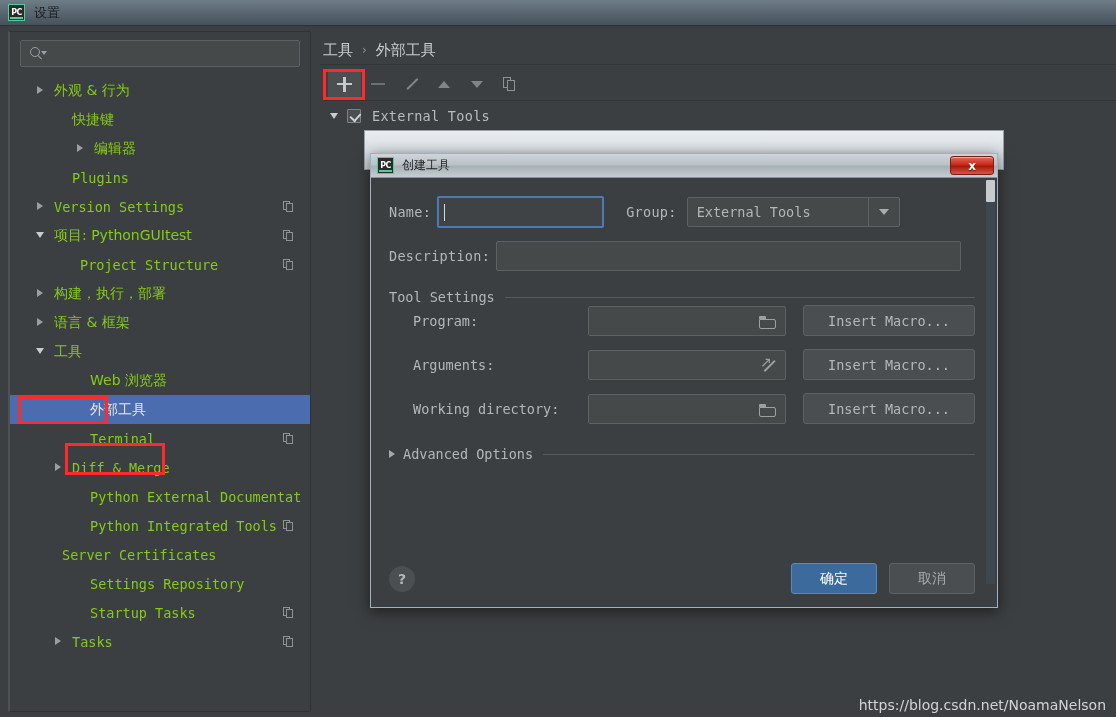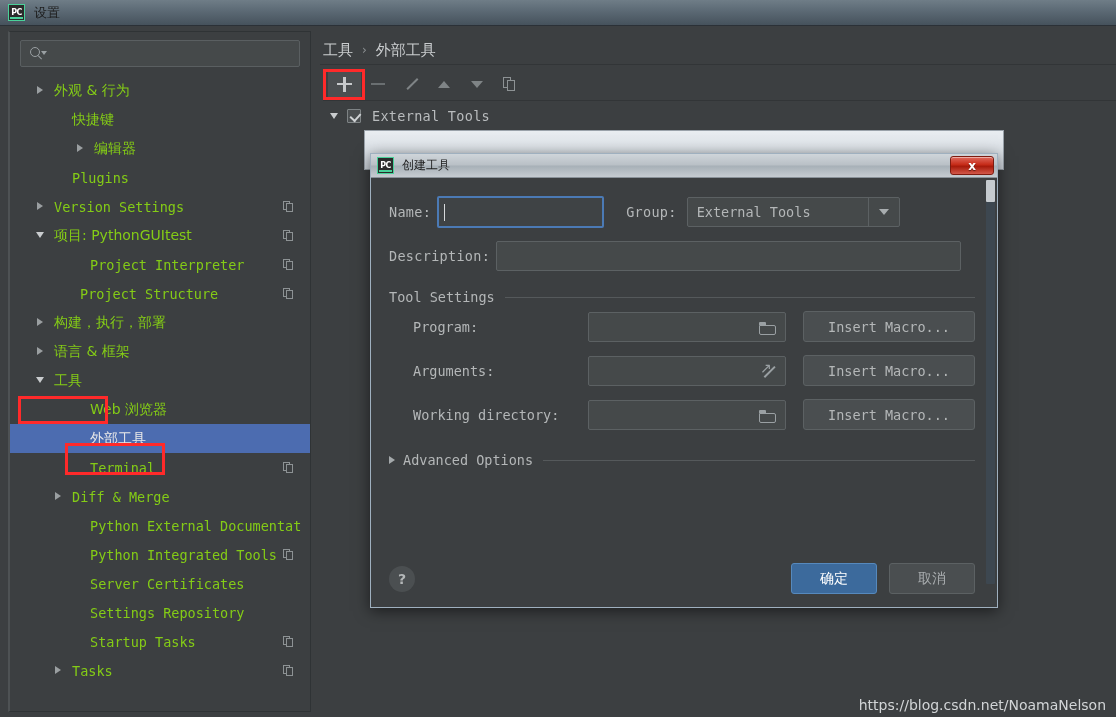--- a/index.html
+++ b/index.html
@@ -225,21 +225,21 @@
   }
   #group-arrow-box .tridn{ border-top-color:#a8adaf; border-left-width:5.5px;border-right-width:5.5px;border-top-width:6px;}
 
   #desc-row{ display:flex; align-items:center; margin-bottom:18px; }
   #desc-field{
     margin-left:6px; width:465px; height:30px;
     background:#45494a; border:1px solid #5c6163; border-radius:2px;
   }
 
   .section-hdr{
-    display:flex; align-items:center; margin-bottom:6px;
+    display:flex; align-items:center; margin-bottom:0;
     font-family:"DejaVu Sans Mono", monospace; font-size:13.5px; color:#b4b7b8;
   }
   .section-hdr .line{ flex:1; height:1px; background:#55595b; margin-left:10px; }
 
   .setrow{ display:flex; align-items:center; margin-bottom:13px; padding-left:24px; }
   .setlabel{
     width:175px; font-family:"DejaVu Sans Mono", monospace; font-size:13.5px; color:#b4b7b8;
   }
   .setinput{
     width:198px; height:30px; background:#45494a; border:1px solid #5c6163;
@@ -366,28 +366,20 @@
           </div>
         </div>
         <div class="node cjk" style="padding-left: 26px;">
           <div class="arrow down"></div>
           <span class="lbl">项目: PythonGUItest</span>
           <div class="copyicon">
             <i></i>
             <i></i>
           </div>
         </div>
-        <div class="node" style="padding-left: 62px;">
-          <div class="arrow"></div>
-          <span class="lbl">Project Interpreter</span>
-          <div class="copyicon">
-            <i></i>
-            <i></i>
-          </div>
-        </div>
         <div class="node" style="padding-left: 52px;">
           <div class="arrow"></div>
           <span class="lbl">Project Structure</span>
           <div class="copyicon">
             <i></i>
             <i></i>
           </div>
         </div>
         <div class="node cjk" style="padding-left: 26px;">
           <div class="arrow right"></div>
@@ -426,21 +418,21 @@
           <span class="lbl">Python External Documentat</span>
         </div>
         <div class="node" style="padding-left: 62px;">
           <div class="arrow"></div>
           <span class="lbl">Python Integrated Tools</span>
           <div class="copyicon">
             <i></i>
             <i></i>
           </div>
         </div>
-        <div class="node" style="padding-left: 62px;">
+        <div class="node" style="padding-left: 34px;">
           <div class="arrow"></div>
           <span class="lbl">Server Certificates</span>
         </div>
         <div class="node" style="padding-left: 62px;">
           <div class="arrow"></div>
           <span class="lbl">Settings Repository</span>
         </div>
         <div class="node" style="padding-left: 62px;">
           <div class="arrow"></div>
           <span class="lbl">Startup Tasks</span>

